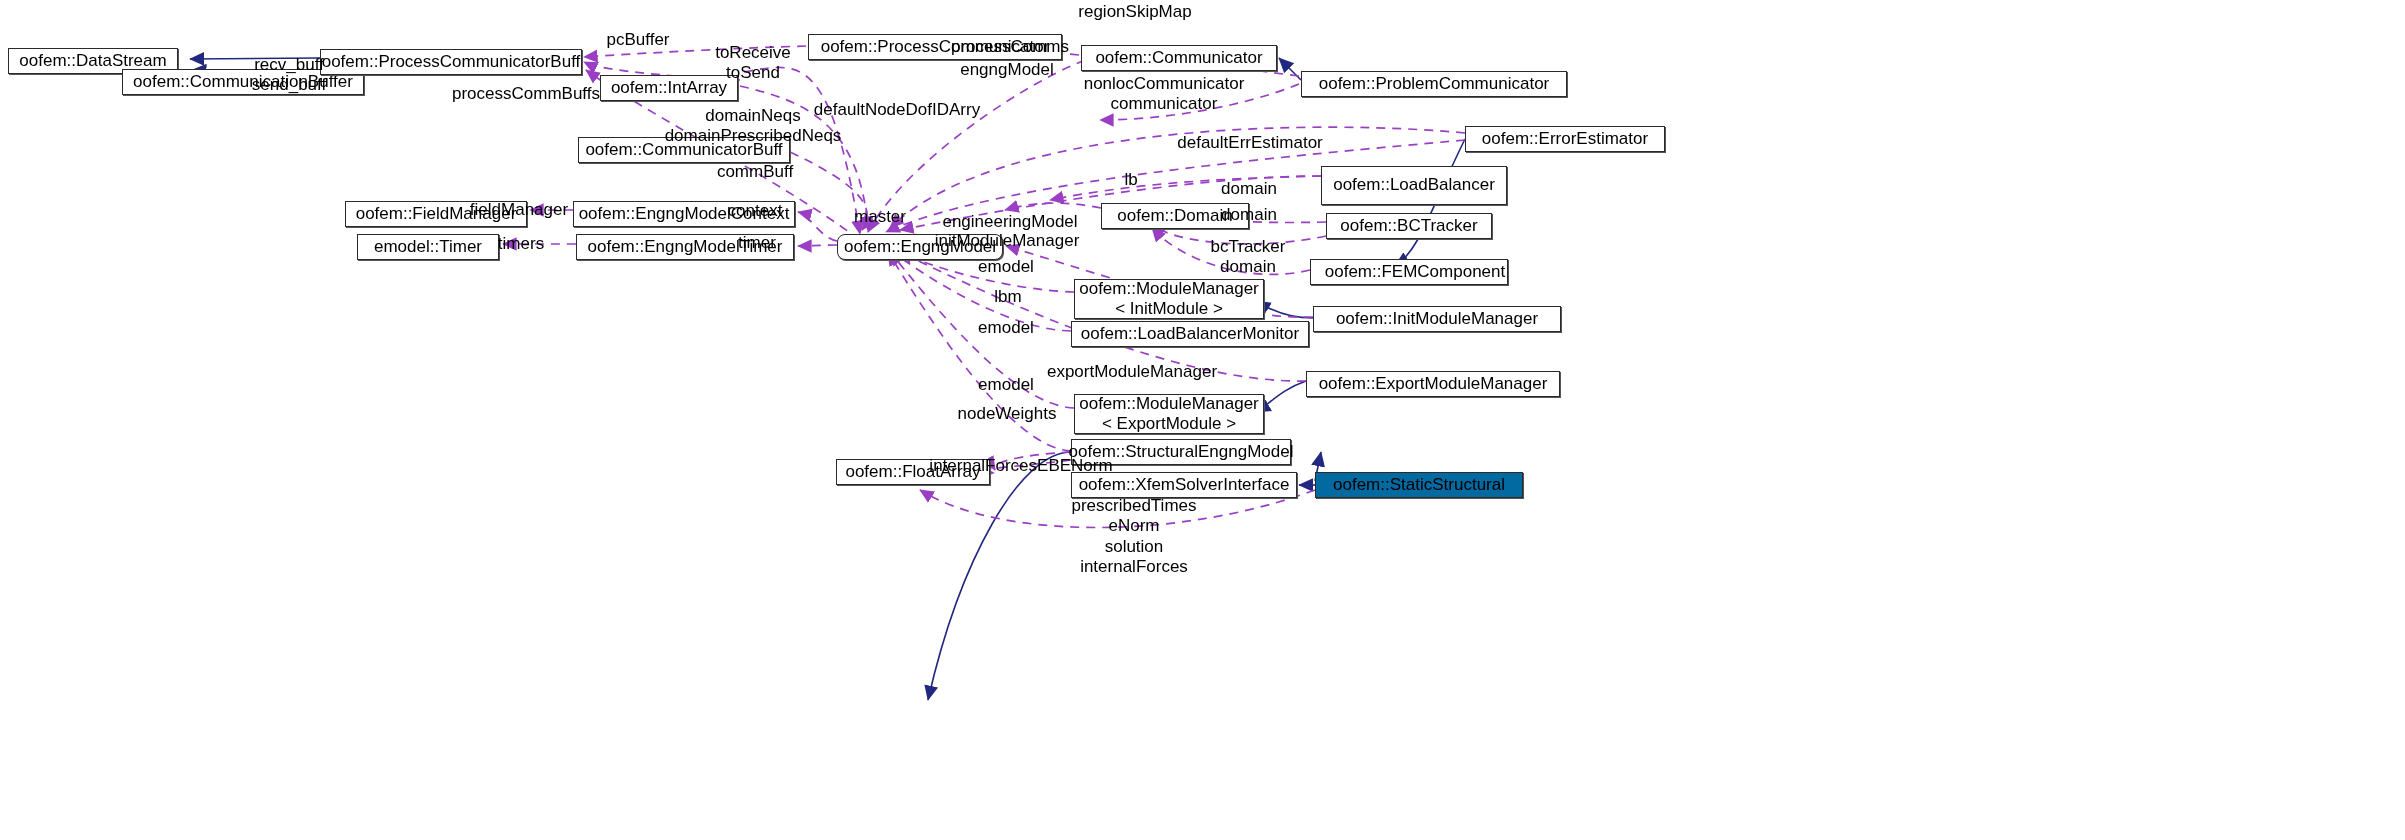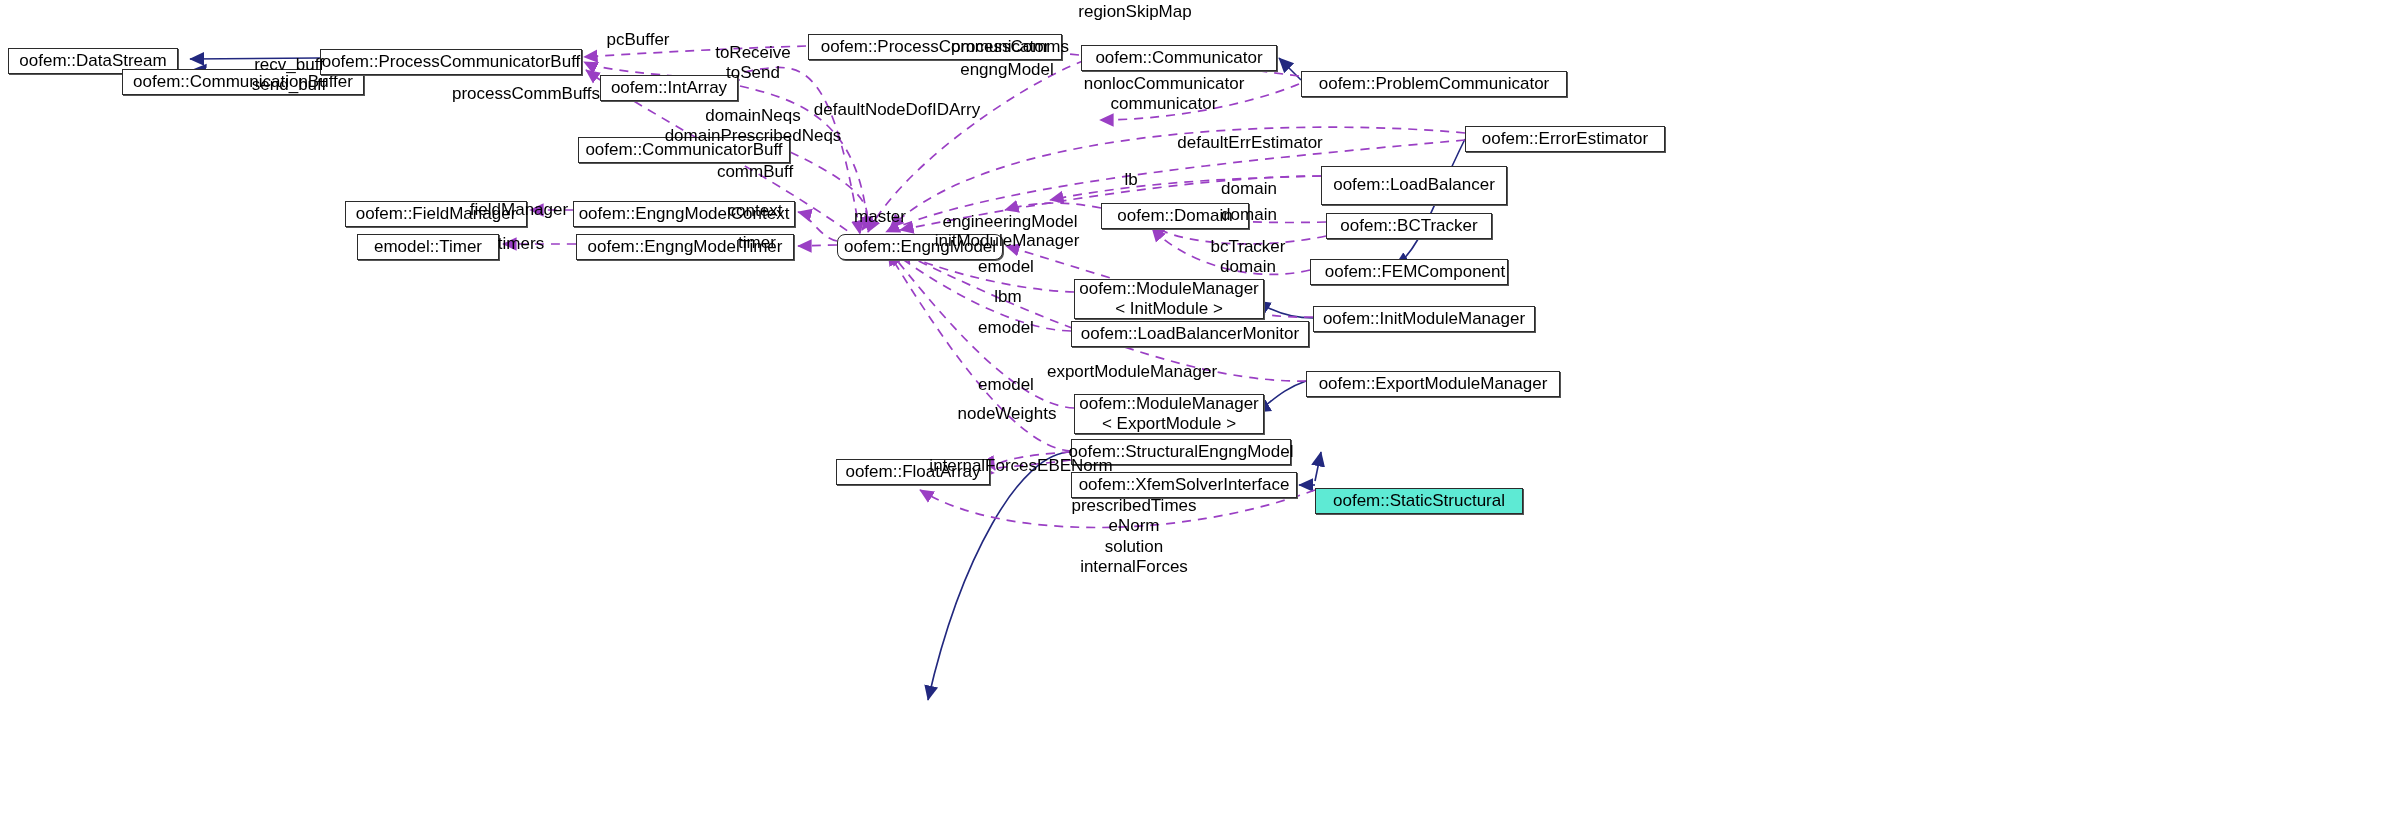--- a/index.html
+++ b/index.html
@@ -3,21 +3,21 @@
 <meta charset="utf-8">
 <style>
   html,body{margin:0;padding:0;background:#ffffff;}
   body{font-family:"Liberation Sans",sans-serif;}
   #diagram{position:relative;width:2405px;height:840px;background:#fff;overflow:hidden;}
   #edges{position:absolute;left:0;top:0;width:2405px;height:840px;}
   .node{position:absolute;box-sizing:border-box;border:1px solid #2b2b2b;background:#ffffff;
         display:flex;align-items:center;justify-content:center;flex-direction:column;
         font-size:17px;color:#000;line-height:1.18;white-space:nowrap;
         box-shadow:1px 1px 0 0 #555;}
-  .node.hl{background:#5eead4;margin-top:16px;}
+  .node.hl{background:#0369a1;}
   .node .l2{display:block;}
   .edge-label{position:absolute;font-size:17px;color:#000;white-space:nowrap;line-height:1.2;
               text-align:center;transform:translateX(-50%);}
 </style>
 </head>
 <body>
 
 <div id="diagram">
 
   <svg id="edges" viewBox="0 0 2405 840" xmlns="http://www.w3.org/2000/svg">
@@ -130,21 +130,21 @@
       <div class="node" style="left: 837px; top: 234px; width: 166px; height: 26px; border-radius: 8px;">
         <span>oofem::EngngModel</span>
       </div>
       <div class="node" style="left: 1310px; top: 259px; width: 198px; height: 26px; padding-left: 12px;">
         <span>oofem::FEMComponent</span>
       </div>
       <div class="node" style="left: 1074px; top: 279px; width: 190px; height: 40px;">
         <span>oofem::ModuleManager</span>
         <span class="l2">&lt; InitModule &gt;</span>
       </div>
-      <div class="node" style="left: 1313px; top: 306px; width: 222px; height: 26px;">
+      <div class="node" style="left: 1313px; top: 306px; width: 248px; height: 26px;">
         <span>oofem::InitModuleManager</span>
       </div>
       <div class="node" style="left: 1071px; top: 321px; width: 238px; height: 26px;">
         <span>oofem::LoadBalancerMonitor</span>
       </div>
       <div class="node" style="left: 1306px; top: 371px; width: 254px; height: 26px;">
         <span>oofem::ExportModuleManager</span>
       </div>
       <div class="node" style="left: 1074px; top: 394px; width: 190px; height: 40px;">
         <span>oofem::ModuleManager</span>

